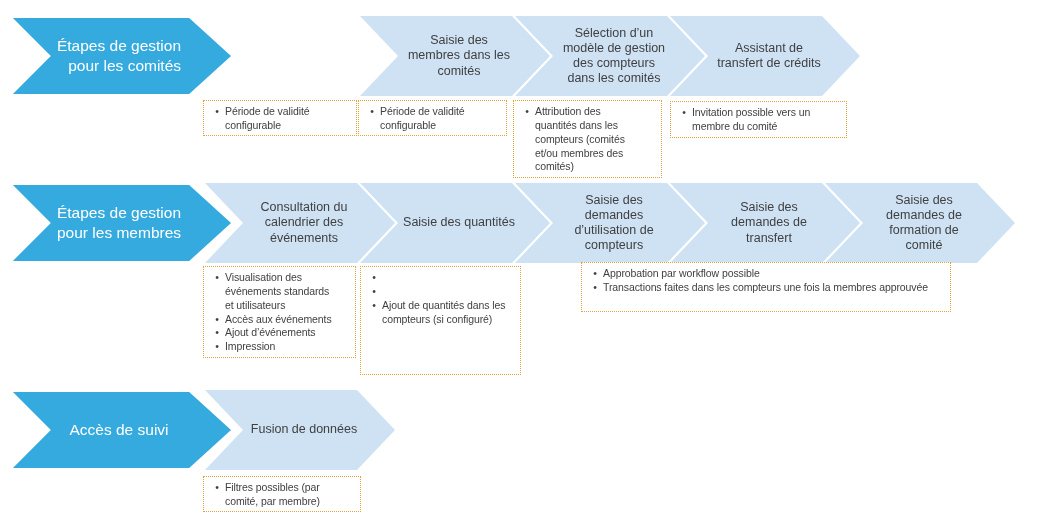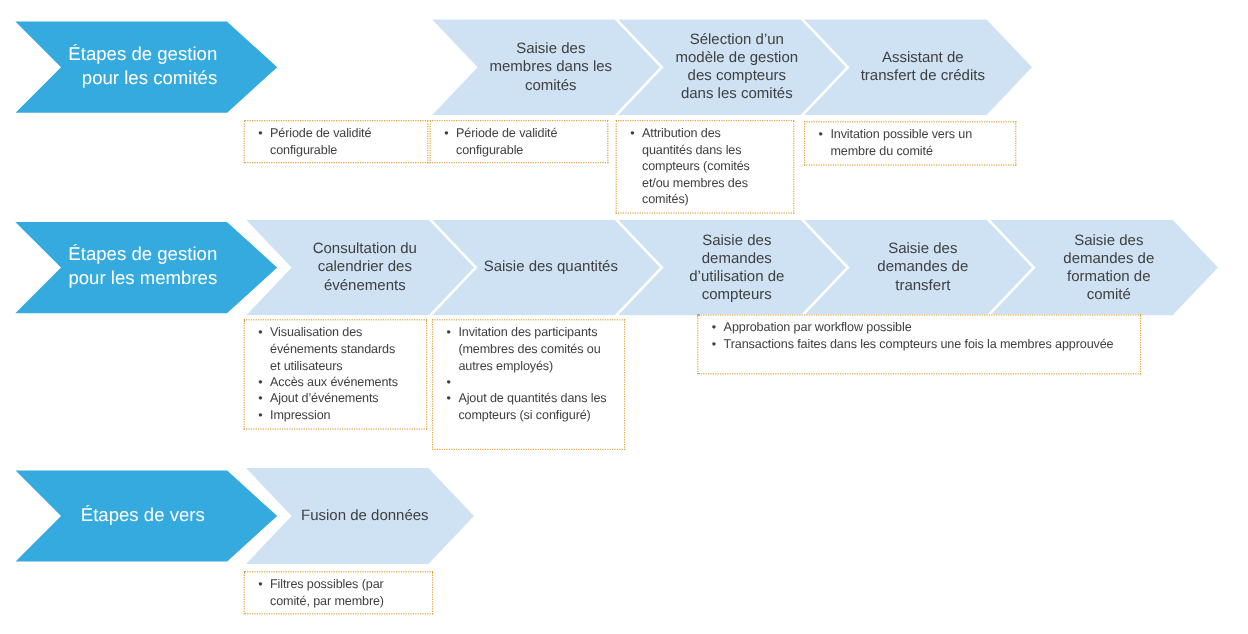--- a/index.html
+++ b/index.html
@@ -134,23 +134,20 @@
     </div>
     <div class="bl">
       <span class="bm">•</span>
       <span class="bt">Impression</span>
     </div>
   </div>
 
   <div class="nb" style="left:360px;top:266px;width:161px;height:109px">
     <div class="bl">
       <span class="bm">•</span>
-      <span class="bt">Invitation des participants
-(membres des comités ou
-autres employés)</span>
     </div>
     <div class="bl">
       <span class="bm">•</span>
     </div>
     <div class="bl">
       <span class="bm">•</span>
       <span class="bt">Ajout de quantités dans les
 compteurs (si configuré)</span>
     </div>
   </div>
@@ -166,21 +163,21 @@
     </div>
   </div>
 
   <div class="lc" style="left:205px;top:390px">
     <span>Fusion de données</span>
   </div>
 
   <svg class="dk" style="top:388px" width="230" height="84" viewBox="0 0 230 84">
     <polygon points="2,2 184,2 228,42 184,82 2,82 42,42" fill="#35AADF" stroke="#FFFFFF" stroke-width="4"></polygon>
   </svg>
-  <div class="dk-label" style="top:388px">Étapes de vers</div>
+  <div class="dk-label" style="top:388px">Accès de suivi</div>
 
   <div class="nb" style="left:203px;top:476px;width:158px;height:36px">
     <div class="bl">
       <span class="bm">•</span>
       <span class="bt">Filtres possibles (par
 comité, par membre)</span>
     </div>
   </div>
 
 </div>

